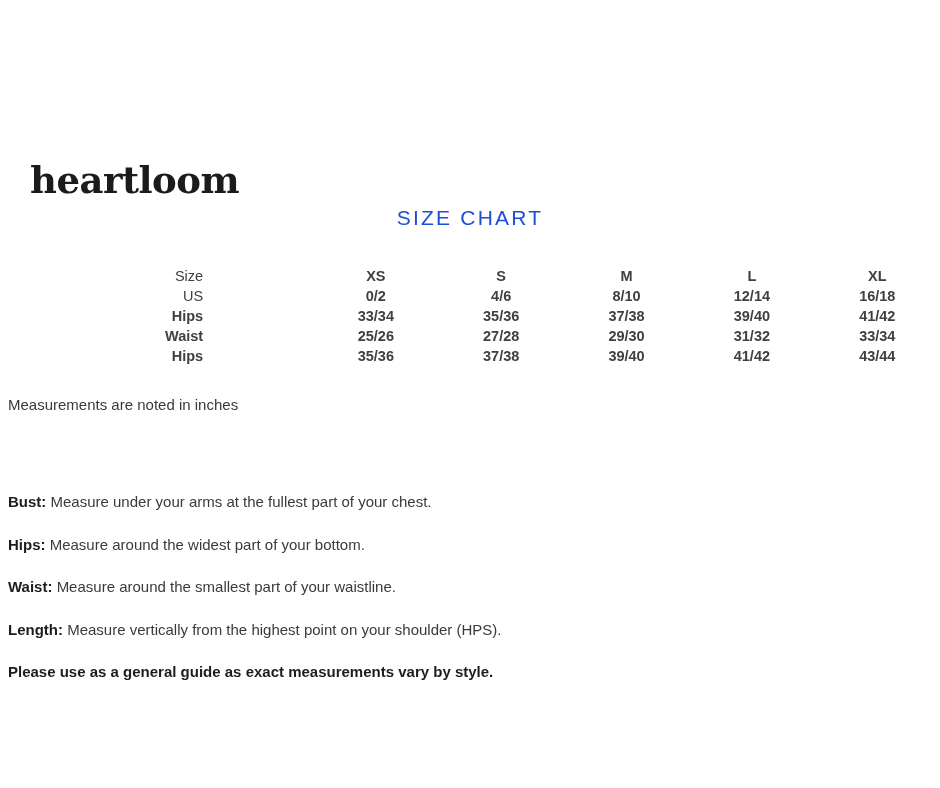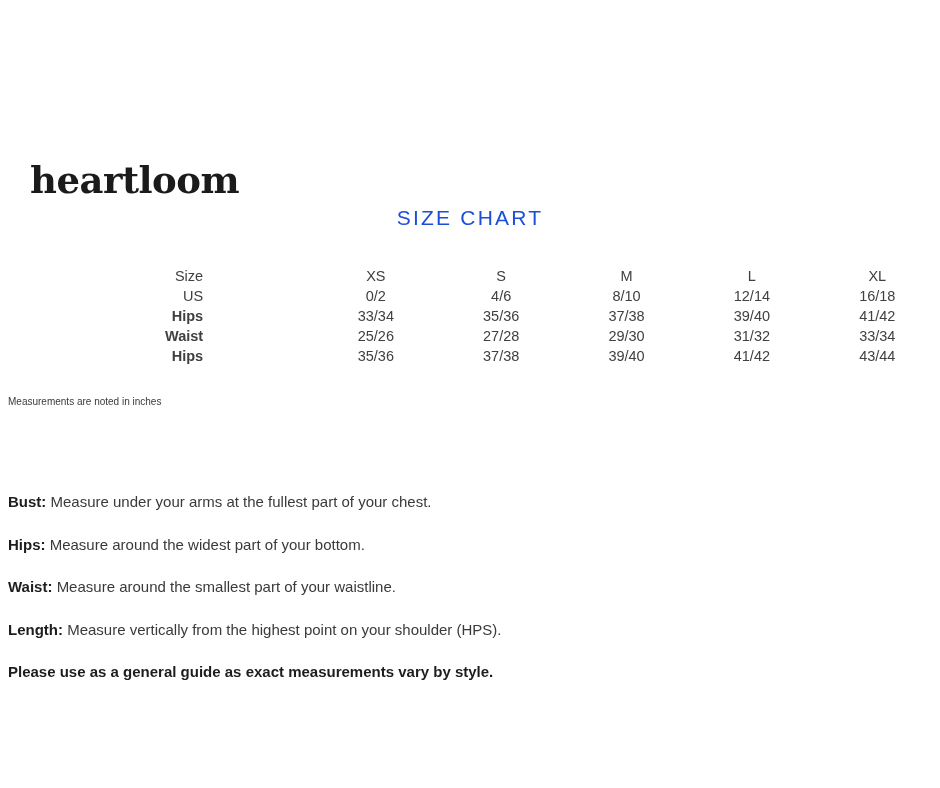--- a/index.html
+++ b/index.html
@@ -55,21 +55,21 @@
     top: 266px;
     width: 940px;
     border-collapse: collapse;
     font-size: 14.5px;
     color: #404040;
   }
   .size-table td, .size-table th {
     padding: 0;
     height: 20px;
     line-height: 20px;
-    font-weight: 400;
+    font-weight: 700;
     text-align: center;
     vertical-align: middle;
   }
   .size-table .rowlabel {
     width: 250px;
     text-align: right;
     padding-right: 110px;
     font-weight: 700;
   }
   .size-table .rowlabel.plain {
@@ -81,21 +81,21 @@
   }
   .size-table thead th.rowlabel {
     font-weight: 400;
   }
 
   
   .units-note {
     position: absolute;
     left: 8px;
     top: 396px;
-    font-size: 10px;
+    font-size: 15px;
     color: #3a3a3a;
   }
 
   .guide {
     position: absolute;
     left: 8px;
     top: 470px;
     font-size: 15px;
     color: #3a3a3a;
     line-height: 21.5px;

